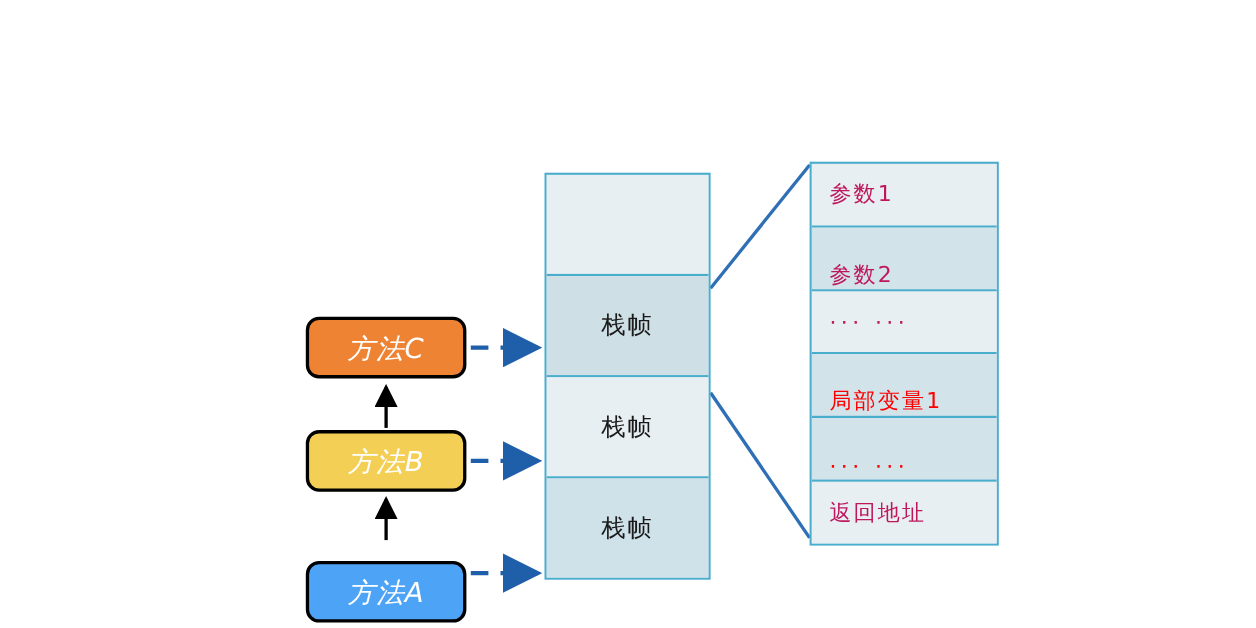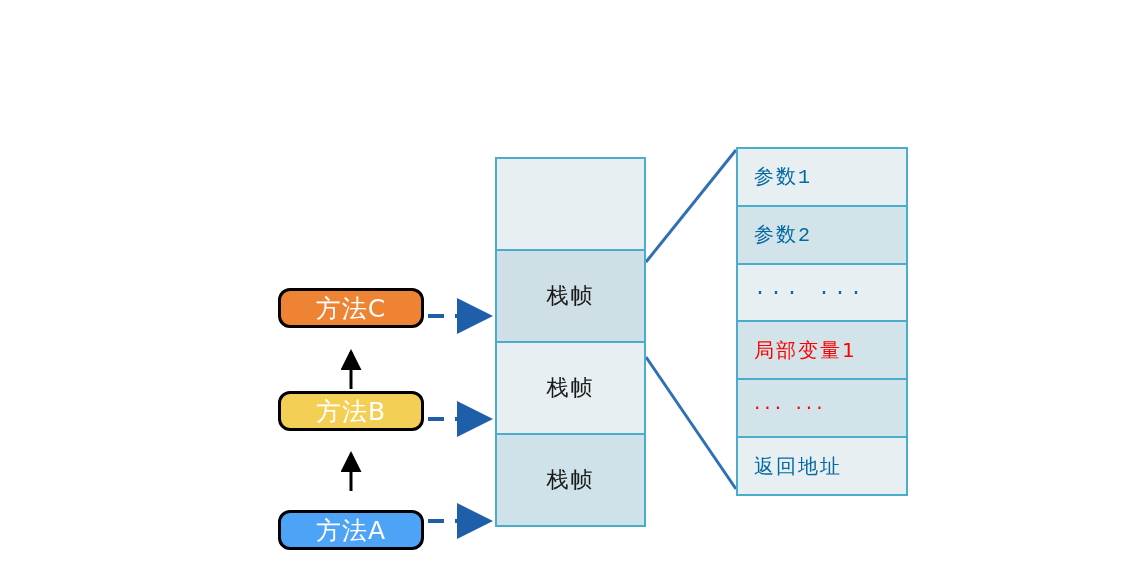--- a/index.html
+++ b/index.html
@@ -26,27 +26,28 @@
     position: absolute;
     left: 0; top: 0;
     width: 1142px;
     height: 571px;
     pointer-events: none;
   }
   
   .method-box {
     position: absolute;
     width: 146px;
-    height: 40px;
+    height: 56px;
     border: 3px solid #000000;
     border-radius: 12px;
     box-sizing: border-box;
     display: flex;
     align-items: center;
     justify-content: center;
+    font-style: italic;
   }
   .method-label {
     color: #ffffff;
     font-size: 25px;
     letter-spacing: 1px;
     line-height: 1;
     white-space: nowrap;
     font-family: "DejaVu Sans", "Liberation Sans", sans-serif;
   }
   #method-c { left: 278px; top: 288px; background: #ef8334; }
@@ -99,22 +100,22 @@
     border-bottom: 2px solid #4aadcc;
     display: flex;
     align-items: center;
     padding-left: 16px;
     font-size: 20px;
     letter-spacing: 2px;
     white-space: nowrap;
   }
   .frame-row:last-child { border-bottom: none; }
   .fr-light { background: #e8eff2; }
-  .fr-dark  { background: #d3e3ea; }
-  .fr-black { color: #0369a1; font-family: Liberation Mono, monospace; }
+  .fr-dark  { background: #d3e3ea; align-items: flex-end; }
+  .fr-black { color: #be185d; }
   .fr-red   { color: #fe0000; }
   .dots { letter-spacing: 4px; font-size: 20px; }
 </style>
 </head>
 <body>
 
 <div id="canvas">
 
   <svg id="wires" viewBox="0 0 1142 571" xmlns="http://www.w3.org/2000/svg">
     <defs>

